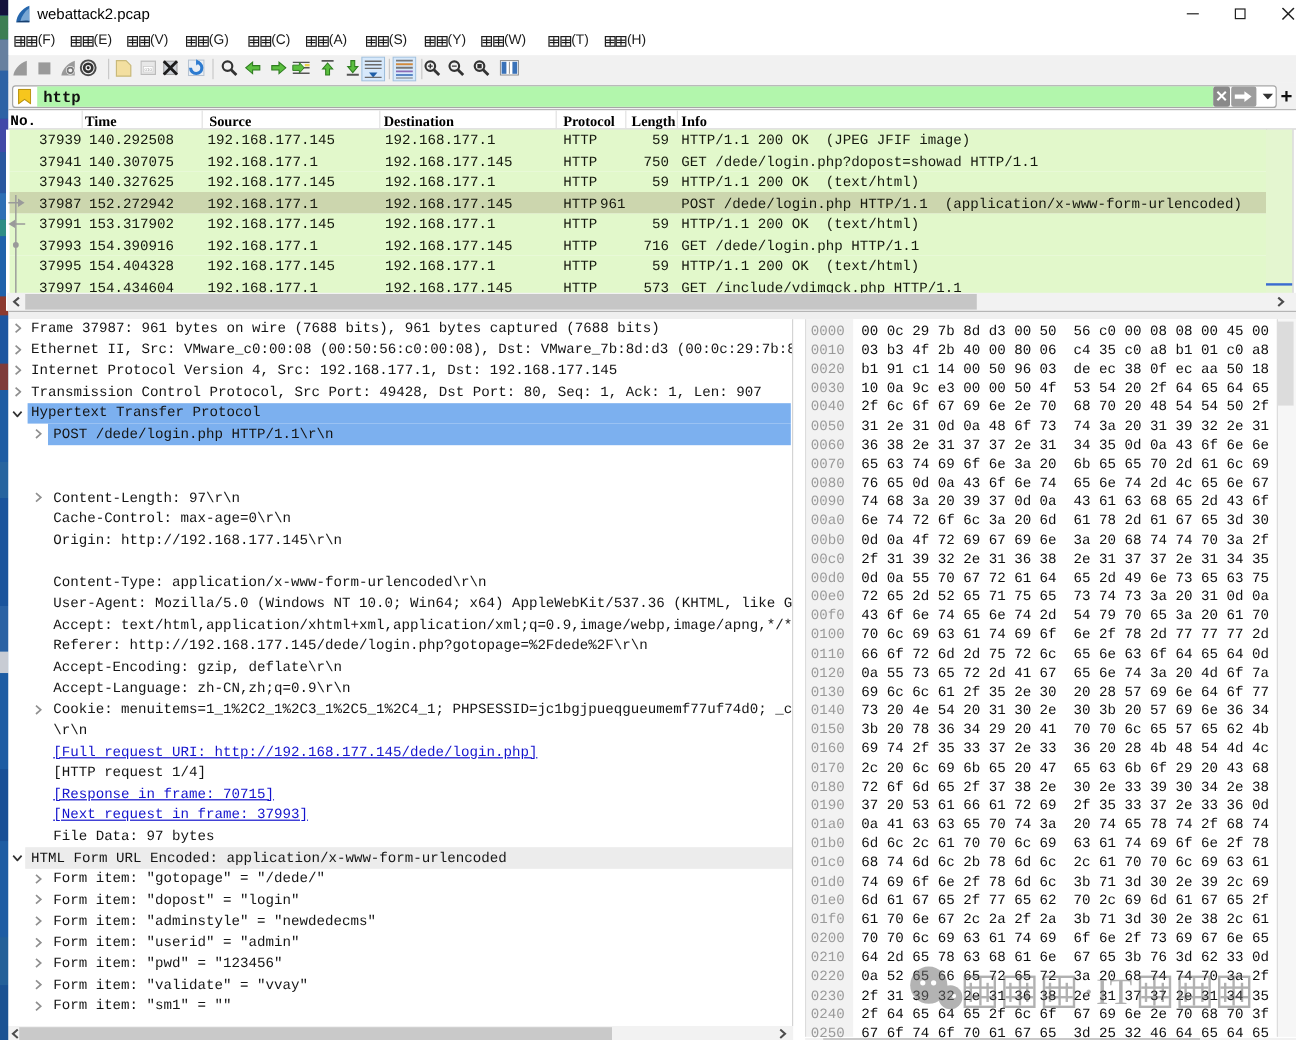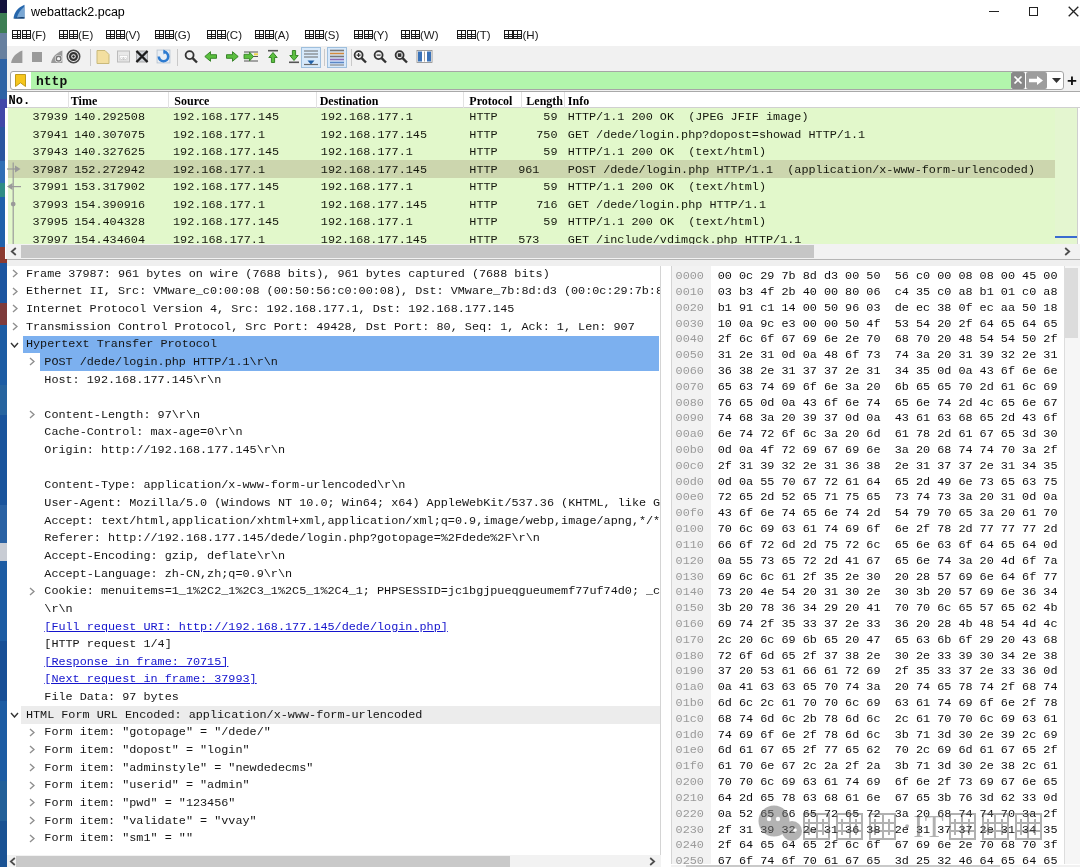--- a/index.html
+++ b/index.html
@@ -211,21 +211,21 @@
 <div class="a mono" style="left:469.3px;top:145.0px;color:#15180e">HTTP</div>
 <div class="a mono" style="left:567.8px;top:145.0px;color:#15180e">HTTP/1.1 200 OK  (text/html)</div>
 <div class="a mono" style="left:500px;top:145.0px;width:57.5px;text-align:right;color:#15180e">59</div>
 <div class="a" style="left:8px;top:160.3px;width:1046.5px;height:17.5px;background:#ccd6ae"></div>
 <div class="a mono" style="left:8px;top:162.5px;width:60px;text-align:right;color:#15180e">37987</div>
 <div class="a mono" style="left:74.2px;top:162.5px;color:#15180e">152.272942</div>
 <div class="a mono" style="left:173px;top:162.5px;color:#15180e">192.168.177.1</div>
 <div class="a mono" style="left:320.8px;top:162.5px;color:#15180e">192.168.177.145</div>
 <div class="a mono" style="left:469.3px;top:162.5px;color:#15180e">HTTP</div>
 <div class="a mono" style="left:567.8px;top:162.5px;color:#15180e">POST /dede/login.php HTTP/1.1  (application/x-www-form-urlencoded)</div>
-<div class="a mono" style="left:500px;top:162.5px;width:57.5px;text-align:center;color:#15180e">961</div>
+<div class="a mono" style="left:500px;top:162.5px;width:57.5px;text-align:left;color:#15180e">961</div>
 <div class="a" style="left:8px;top:177.8px;width:1046.5px;height:17.5px;background:#e2f8cb"></div>
 <div class="a mono" style="left:8px;top:180.0px;width:60px;text-align:right;color:#15180e">37991</div>
 <div class="a mono" style="left:74.2px;top:180.0px;color:#15180e">153.317902</div>
 <div class="a mono" style="left:173px;top:180.0px;color:#15180e">192.168.177.145</div>
 <div class="a mono" style="left:320.8px;top:180.0px;color:#15180e">192.168.177.1</div>
 <div class="a mono" style="left:469.3px;top:180.0px;color:#15180e">HTTP</div>
 <div class="a mono" style="left:567.8px;top:180.0px;color:#15180e">HTTP/1.1 200 OK  (text/html)</div>
 <div class="a mono" style="left:500px;top:180.0px;width:57.5px;text-align:right;color:#15180e">59</div>
 <div class="a" style="left:8px;top:195.3px;width:1046.5px;height:17.5px;background:#e2f8cb"></div>
 <div class="a mono" style="left:8px;top:197.5px;width:60px;text-align:right;color:#15180e">37993</div>
@@ -243,21 +243,21 @@
 <div class="a mono" style="left:469.3px;top:215.0px;color:#15180e">HTTP</div>
 <div class="a mono" style="left:567.8px;top:215.0px;color:#15180e">HTTP/1.1 200 OK  (text/html)</div>
 <div class="a mono" style="left:500px;top:215.0px;width:57.5px;text-align:right;color:#15180e">59</div>
 <div class="a" style="left:8px;top:230.3px;width:1046.5px;height:17.5px;background:#e2f8cb"></div>
 <div class="a mono" style="left:8px;top:232.5px;width:60px;text-align:right;color:#15180e">37997</div>
 <div class="a mono" style="left:74.2px;top:232.5px;color:#15180e">154.434604</div>
 <div class="a mono" style="left:173px;top:232.5px;color:#15180e">192.168.177.1</div>
 <div class="a mono" style="left:320.8px;top:232.5px;color:#15180e">192.168.177.145</div>
 <div class="a mono" style="left:469.3px;top:232.5px;color:#15180e">HTTP</div>
 <div class="a mono" style="left:567.8px;top:232.5px;color:#15180e">GET /include/vdimgck.php HTTP/1.1</div>
-<div class="a mono" style="left:500px;top:232.5px;width:57.5px;text-align:center;color:#15180e">573</div>
+<div class="a mono" style="left:500px;top:232.5px;width:57.5px;text-align:right;color:#15180e">573</div>
 <svg class="a" style="left:0;top:107.8px" width="30" height="137" viewBox="0 0 30 137">
 <path d="M13.2 54.5 V137" stroke="#9a9a9a" stroke-width="1.2" fill="none"></path>
 <path d="M7 61 H15.5" stroke="#9a9a9a" stroke-width="1.2"></path>
       <path d="M15 57.5 L20.5 61 L15 64.5 Z" fill="#9a9a9a"></path>
 <path d="M11 78.6 H21" stroke="#9a9a9a" stroke-width="1.2"></path>
       <path d="M12.5 75.1 L7 78.6 L12.5 82.1 Z" fill="#9a9a9a"></path>
 <circle cx="13.2" cy="96.1" r="2.4" fill="#9a9a9a"></circle>
     </svg>
 <div class="a" style="left:1054.5px;top:108px;width:0.8px;height:136.5px;background:#bdbdbd"></div>
 <div class="a" style="left:1055.3px;top:108px;width:21.7px;height:136.5px;background:#e4f6d0"></div>
@@ -292,21 +292,20 @@
 <div class="a" style="left:22.6px;top:335.84px;width:636.9px;height:17.64px;background:#7cb0ef"></div>
 <svg class="a" style="left:9.5px;top:341.65999999999997px" width="9" height="6" viewBox="0 0 9 6">
       <path d="M1 1 L4.5 5 L8 1" stroke="#333" stroke-width="1.4" fill="none"></path>
     </svg>
 <div class="a mono" style="left:25.9px;top:337.26px;width:634.1px;overflow:hidden;color:#141414">Hypertext Transfer Protocol</div>
 <div class="a" style="left:39.8px;top:353.47999999999996px;width:619.7px;height:17.64px;background:#7cb0ef"></div>
 <svg class="a" style="left:28.5px;top:357.29999999999995px" width="6" height="9" viewBox="0 0 6 9">
       <path d="M1 1 L5 4.5 L1 8" stroke="#8f8f8f" stroke-width="1.4" fill="none"></path>
     </svg>
 <div class="a mono" style="left:44.3px;top:354.9px;width:615.7px;overflow:hidden;color:#141414">POST /dede/login.php HTTP/1.1\r\n</div>
-<div class="a mono" style="left:44.3px;top:372.53999999999996px;width:615.7px;overflow:hidden;color:#141414">Host: 192.168.177.145\r\n</div>
 <svg class="a" style="left:28.5px;top:410.21999999999997px" width="6" height="9" viewBox="0 0 6 9">
       <path d="M1 1 L5 4.5 L1 8" stroke="#8f8f8f" stroke-width="1.4" fill="none"></path>
     </svg>
 <div class="a mono" style="left:44.3px;top:407.82px;width:615.7px;overflow:hidden;color:#141414">Content-Length: 97\r\n</div>
 <div class="a mono" style="left:44.3px;top:425.46px;width:615.7px;overflow:hidden;color:#141414">Cache-Control: max-age=0\r\n</div>
 <div class="a mono" style="left:44.3px;top:443.1px;width:615.7px;overflow:hidden;color:#141414">Origin: http://192.168.177.145\r\n</div>
 <div class="a mono" style="left:44.3px;top:478.38px;width:615.7px;overflow:hidden;color:#141414">Content-Type: application/x-www-form-urlencoded\r\n</div>
 <div class="a mono" style="left:44.3px;top:496.02px;width:615.7px;overflow:hidden;color:#141414">User-Agent: Mozilla/5.0 (Windows NT 10.0; Win64; x64) AppleWebKit/537.36 (KHTML, like Geck</div>
 <div class="a mono" style="left:44.3px;top:513.66px;width:615.7px;overflow:hidden;color:#141414">Accept: text/html,application/xhtml+xml,application/xml;q=0.9,image/webp,image/apng,*/*;q=</div>
 <div class="a mono" style="left:44.3px;top:531.3px;width:615.7px;overflow:hidden;color:#141414">Referer: http://192.168.177.145/dede/login.php?gotopage=%2Fdede%2F\r\n</div>

